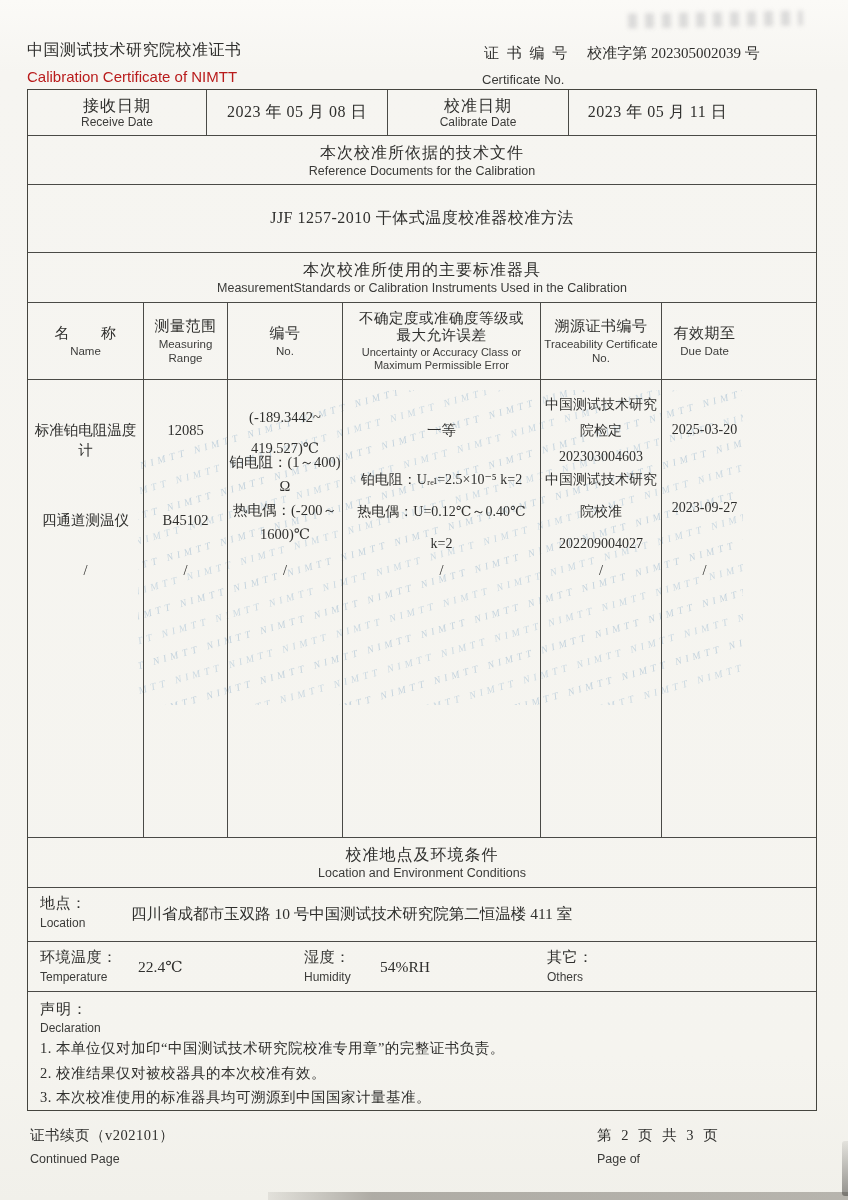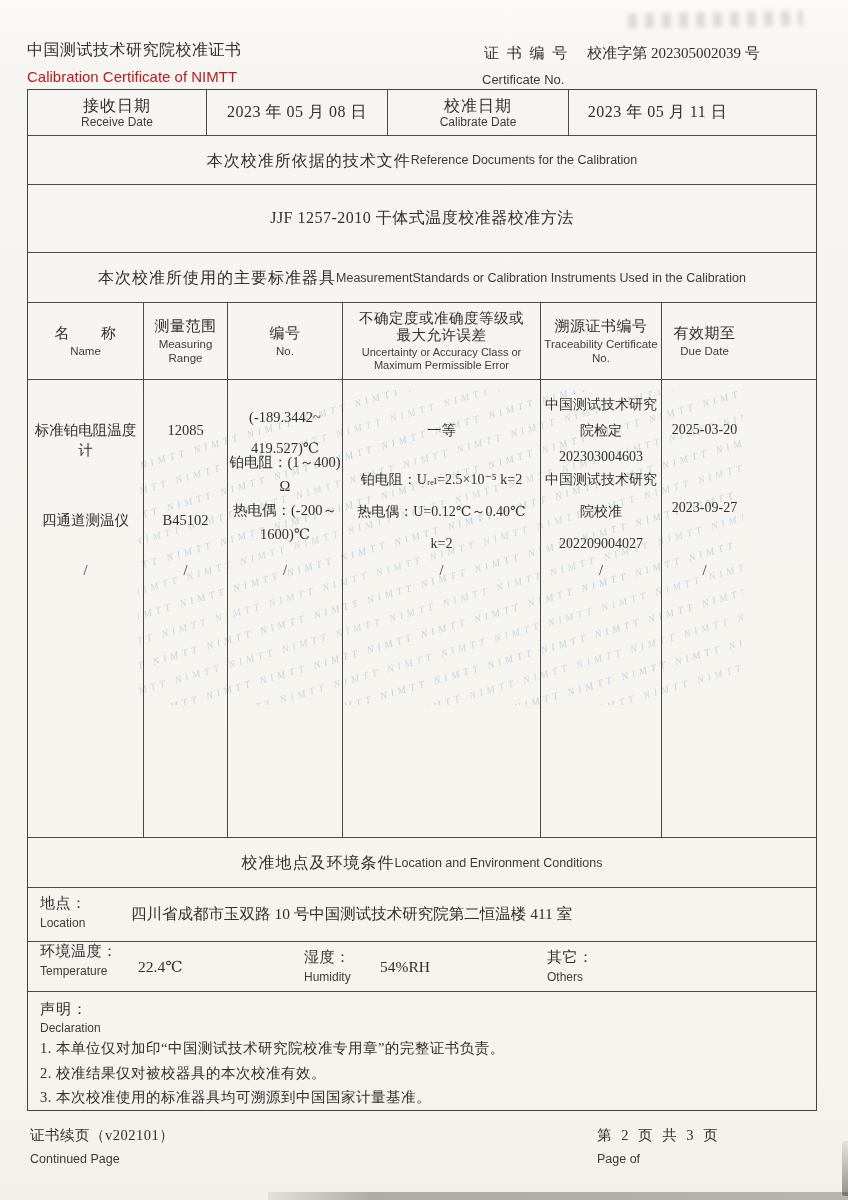--- a/index.html
+++ b/index.html
@@ -36,21 +36,21 @@
 
   
   .dates{height:46px;display:grid;grid-template-columns:178px 181px 181px 178px;}
   .dcell{border-left:1px solid #4a4a46;display:flex;flex-direction:column;align-items:center;justify-content:center;}
   .dcell:first-child{border-left:none;}
   .dlabel-cn{font-size:16px;letter-spacing:1px;line-height:19px;}
   .dlabel-en{font-size:12px;color:#3c3c3a;line-height:14px;}
   .dvalue{font-size:16px;letter-spacing:.5px;}
 
   
-  .sec-title{display:flex;align-items:center;justify-content:center;}
+  .sec-title{display:flex;flex-direction:column;align-items:center;justify-content:center;}
   .ref-title{height:49px;}
   .sec-title .cn{font-size:16px;letter-spacing:1px;line-height:21px;}
   .sec-title .en{font-size:12.5px;color:#3a3a38;line-height:16px;}
   .ref-content{height:68px;display:flex;align-items:center;justify-content:center;font-size:16px;letter-spacing:.5px;}
   .std-title{height:50px;}
 
   
   .std-grid{display:grid;grid-template-columns:115px 84px 115px 198px 121px 86px;}
   .std-head{height:77px;}
   .hcell{border-left:1px solid #4a4a46;display:flex;flex-direction:column;align-items:center;justify-content:center;text-align:center;padding:2px 1px;}
@@ -237,21 +237,21 @@
 
     <div class="sec loc-row">
       <div class="lbl" style="left:12px;top:6px">
         <div class="cn">地点：</div>
         <div class="en">Location</div>
       </div>
       <div class="val" style="left:103px;top:16px">四川省成都市玉双路 10 号中国测试技术研究院第二恒温楼 411 室</div>
     </div>
 
     <div class="sec env-row">
-      <div class="lbl" style="left:12px;top:0">
+      <div class="lbl" style="left:12px;top:6px">
         <div class="cn">环境温度：</div>
         <div class="en">Temperature</div>
       </div>
       <div class="val" style="left:110px;top:16px">22.4℃</div>
       <div class="lbl" style="left:276px;top:6px">
         <div class="cn">湿度：</div>
         <div class="en">Humidity</div>
       </div>
       <div class="val" style="left:352px;top:16px">54%RH</div>
       <div class="lbl" style="left:519px;top:6px">

